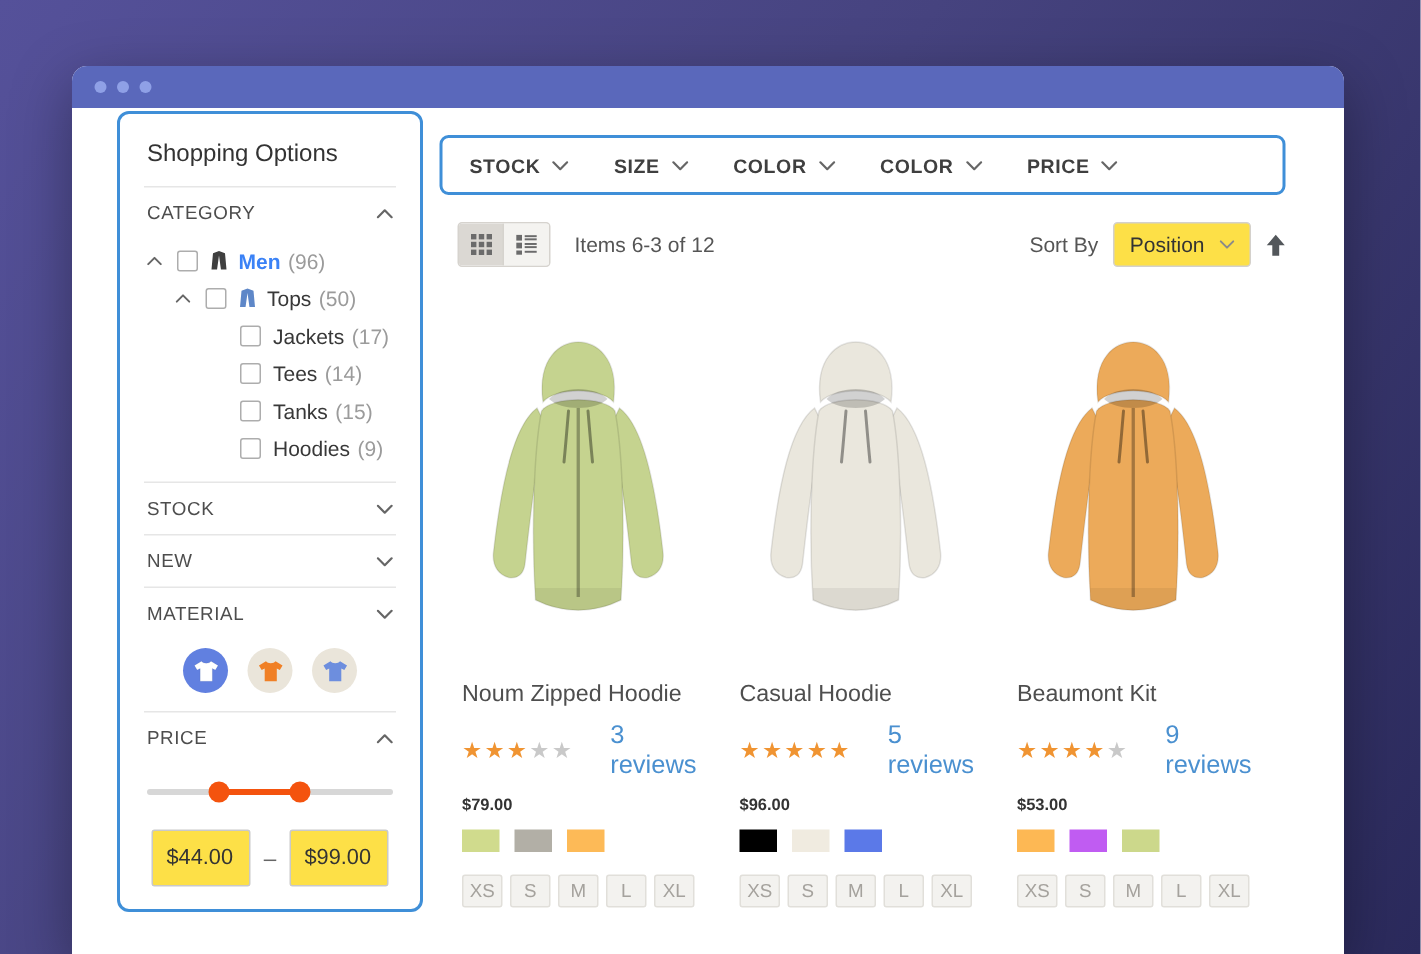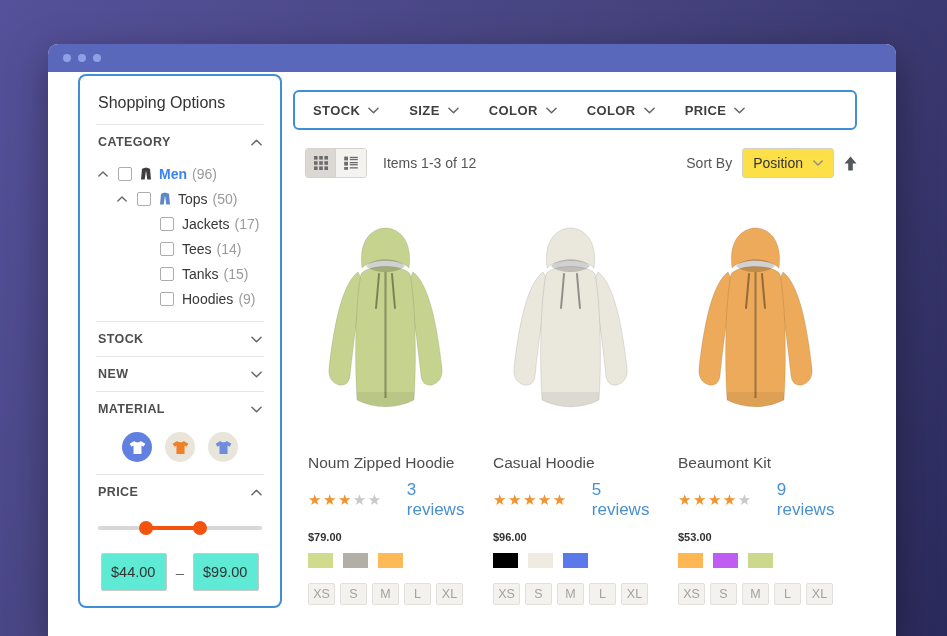--- a/index.html
+++ b/index.html
@@ -11,21 +11,21 @@
             border-radius:10px 10px 0 0; overflow:hidden; box-shadow:0 12px 40px rgba(0,0,0,.35); }
   .titlebar { height:28px; background:var(--titlebar,#5a68bb); display:flex; align-items:center; padding-left:15px; }
   .dot { width:8px; height:8px; border-radius:50%; background:var(--titlebar_dot,#8fa0e6); margin-right:7px; }
 
   
   .sidebar { position:absolute; left:30px; top:30px; width:204px; height:534px; border:2px solid var(--accent_border,#3f8fd8);
              border-radius:8px; padding:16px 16px 0; background:#fff; overflow:hidden; }
   .side-title { font-size:16px; color:#333; padding:2px 2px 12px; }
   .hr { height:1px; background:#e6e6e6; }
   .sec-head { display:flex; align-items:center; justify-content:space-between; padding:10px 2px;
-              font-size:12.5px; font-weight:700; color:#4d4d4d; letter-spacing:.4px; cursor:pointer; }
+              font-size:12.5px; font-weight:400; color:#4d4d4d; letter-spacing:.4px; cursor:pointer; }
   .chev { width:11px; height:7px; fill:none; stroke:#666; stroke-width:1.6; stroke-linecap:round; stroke-linejoin:round; flex:none; }
   .chev.up { transform:rotate(180deg); }
 
   .tree { padding:2px 0 10px; }
   .trow { display:flex; align-items:center; height:25px; font-size:14px; color:#383838; }
   .trow.lvl0 { padding-left:2px; } .trow.lvl1 { padding-left:21px; } .trow.lvl2 { padding-left:64px; }
   .caret { width:12px; margin-right:8px; display:flex; cursor:pointer; }
   .caret .chev { width:10px; height:6px; }
   .cb { width:14px; height:14px; border:1px solid #adadad; border-radius:2px; background:#fff; margin-right:8px; flex:none; cursor:pointer; }
   .cat-ic { width:12px; height:13px; margin-right:7px; display:flex; flex:none; }
@@ -36,21 +36,21 @@
   .mat { width:30px; height:30px; border-radius:50%; display:flex; align-items:center; justify-content:center; cursor:pointer; }
   .mat svg { width:17px; height:15px; }
 
   .slider { position:relative; height:14px; margin:12px 2px 0; }
   .track { position:absolute; left:0; right:0; top:5px; height:4px; background:#d7d7d7; border-radius:2px; }
   .range { position:absolute; top:5px; height:4px; background:var(--slider_orange,#f4530e); }
   .handle { position:absolute; top:0; width:14px; height:14px; border-radius:50%; background:var(--slider_orange,#f4530e); margin-left:-7px; cursor:pointer; }
 
   .price-io { width:158px; margin:18px auto 0; display:flex; align-items:center; justify-content:space-between; }
   .pinput { width:66px; height:38px; border:1px solid #c9c9c9; border-radius:2px; font-size:14.5px; color:#333;
-            padding-left:9px; font-family:"Liberation Sans", sans-serif; background:#5eead4; }
+            padding-left:9px; font-family:"Liberation Sans", sans-serif; background:#fde047; }
   .psep { color:#666; font-size:15px; }
 
   
   .main { position:absolute; left:245px; top:46px; width:566px; }
   .filterbar { width:564px; height:40px; border:2px solid var(--accent_border,#3f8fd8); border-radius:6px;
                display:flex; align-items:center; padding:0 18px; gap:30px; background:#fff; }
   .fitem { display:flex; align-items:center; gap:8px; font-size:13px; font-weight:700; color:#3f3f3f; letter-spacing:.4px; cursor:pointer; }
 
   .toolbar { margin-top:18px; padding:0 2px 0 12px; display:flex; align-items:center; }
   .switcher { display:flex; border:1px solid #d6d3ce; border-radius:3px; overflow:hidden; }
@@ -278,21 +278,21 @@
                 <rect x="5.8" y="2.9" width="8" height="1.3"></rect>
             <rect x="0.2" y="5.8" width="3.8" height="3.8"></rect>
                 <rect x="5.8" y="6" width="8" height="1.3"></rect>
                 <rect x="5.8" y="8.1" width="8" height="1.3"></rect>
             <rect x="0.2" y="11" width="3.8" height="2.8"></rect>
                 <rect x="5.8" y="11.2" width="8" height="1.3"></rect>
               </g>
           </svg>
         </span>
       </div>
-      <span class="items-txt">Items 1-3 of 12</span>
+      <span class="items-txt">Items 6-3 of 12</span>
       <span class="tool-right">
         <span class="sort-lbl">Sort By</span>
         <span class="select">
           <span>Position</span>
           <svg class="chev" viewBox="0 0 12 7">
               <path d="M1 1l5 5 5-5"></path>
             </svg>
         </span>
         <span class="dir-btn">
           <svg width="13" height="15" viewBox="0 0 13 15">

